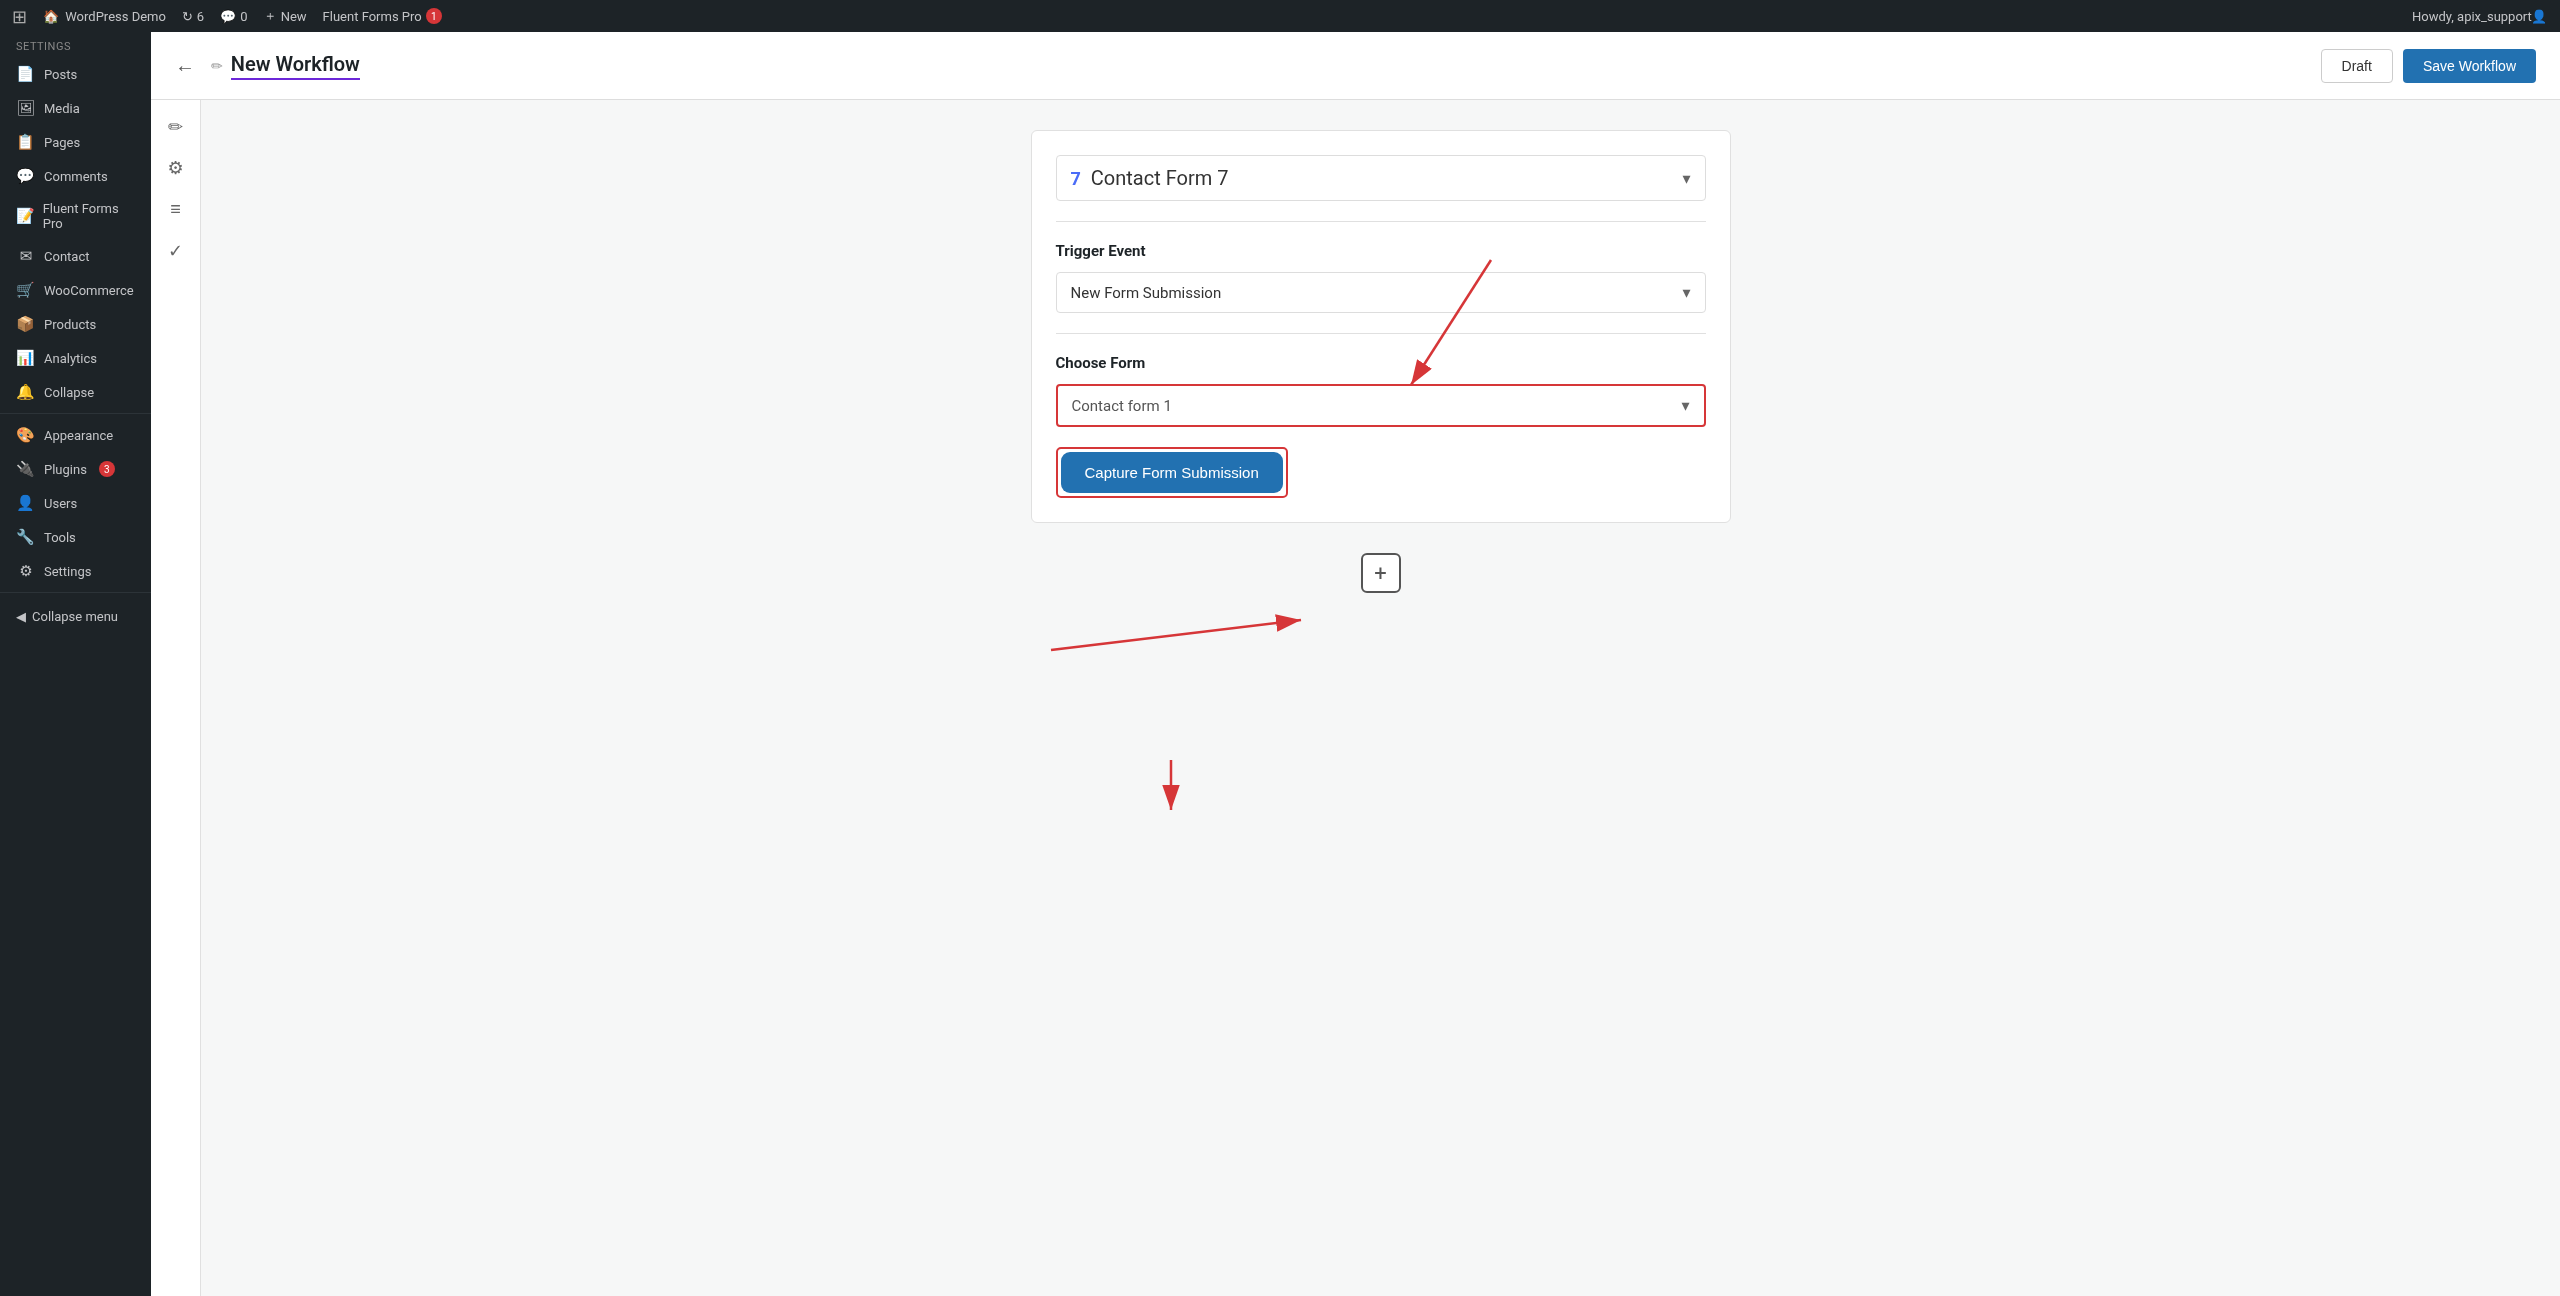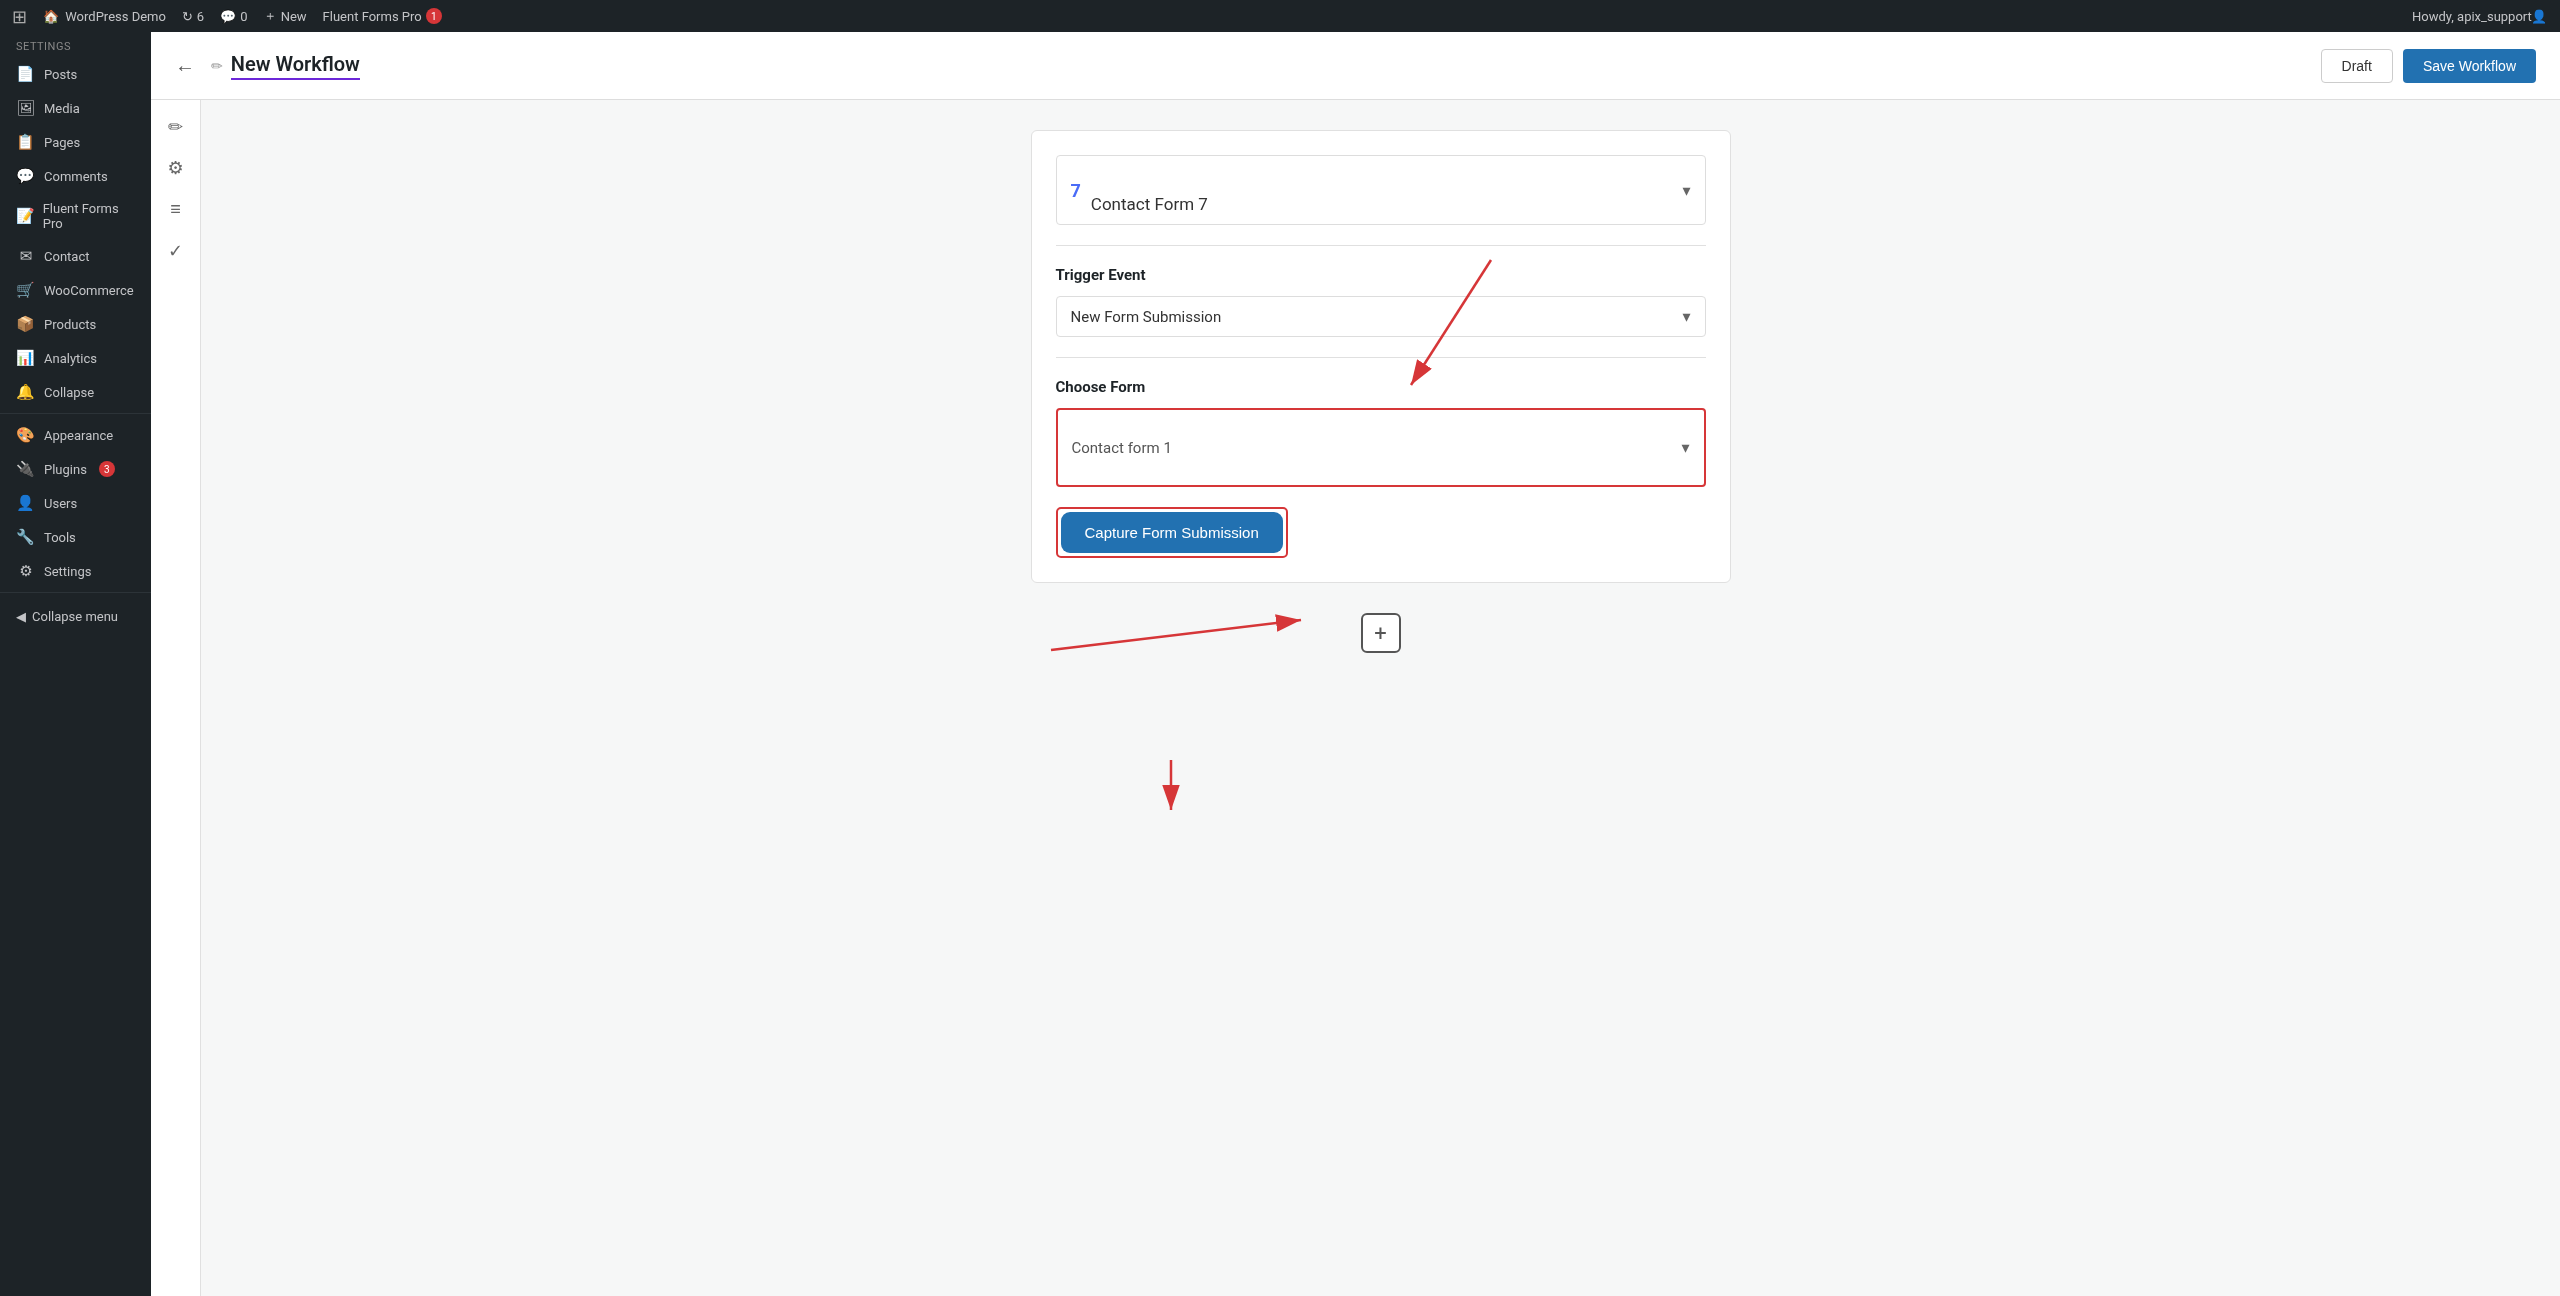--- a/index.html
+++ b/index.html
@@ -137,21 +137,21 @@
 
     
     .form-select-row {
       display: flex; align-items: center;
       border: 1px solid #ddd; border-radius: 4px;
       padding: 10px 14px;
       gap: 10px;
       background: #fff;
     }
     .form-select-icon { color: #4a6cf7; font-size: 18px; font-weight: bold; }
-    .form-select-text { flex: 1; font-size: 17px; color: #333; margin-top: 28px; }
+    .form-select-text { flex: 1; font-size: 20px; color: #333; }
     .form-select-chevron { color: #666; }
 
     .section-label {
       font-size: 15px;
       font-weight: 700;
       color: #1d2327;
       margin-bottom: 12px;
       margin-top: 20px;
     }
 
@@ -167,21 +167,21 @@
     }
     .dropdown-field-text { flex: 1; font-size: 15px; color: #333; }
     .dropdown-chevron { color: #666; }
 
     .section-divider { height: 1px; background: #e0e0e0; margin: 20px 0; }
 
     
     .choose-form-dropdown {
       border: 2px solid #d63638;
       border-radius: 4px;
-      padding: 28px 14px;
+      padding: 10px 14px;
       display: flex;
       align-items: center;
       background: #fff;
       cursor: pointer;
     }
     .choose-form-text { flex: 1; font-size: 15px; color: #555; }
 
     
     .info-list { margin-top: 14px; }
     .info-list li {

